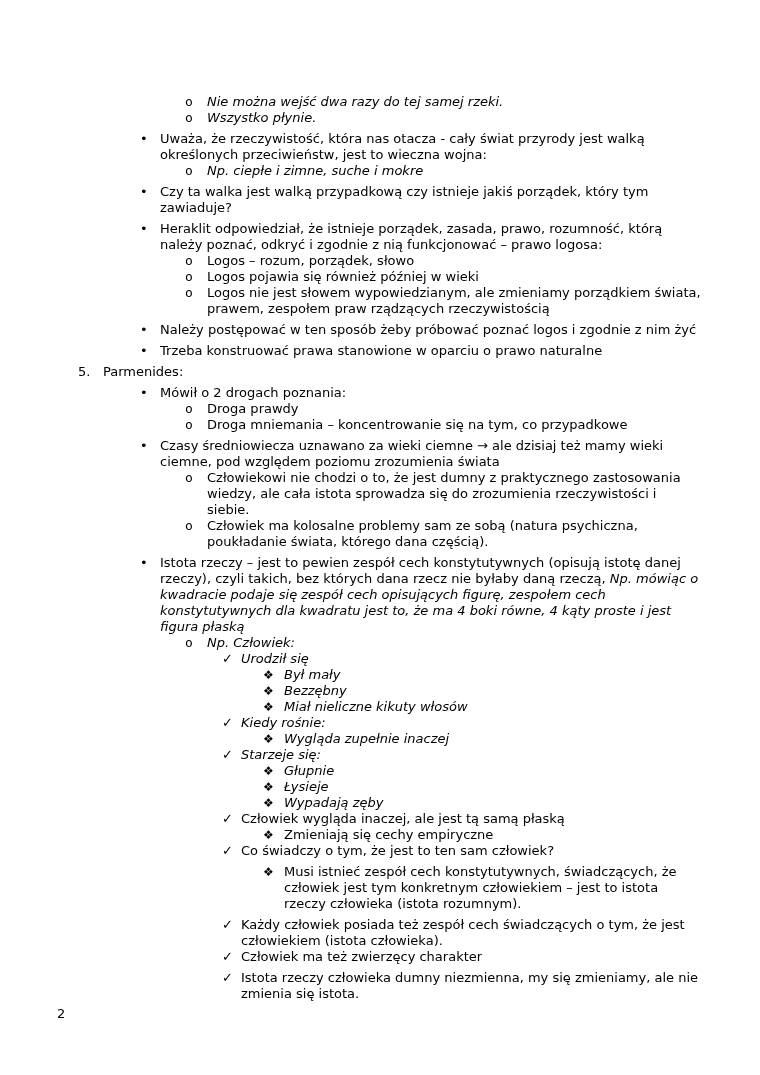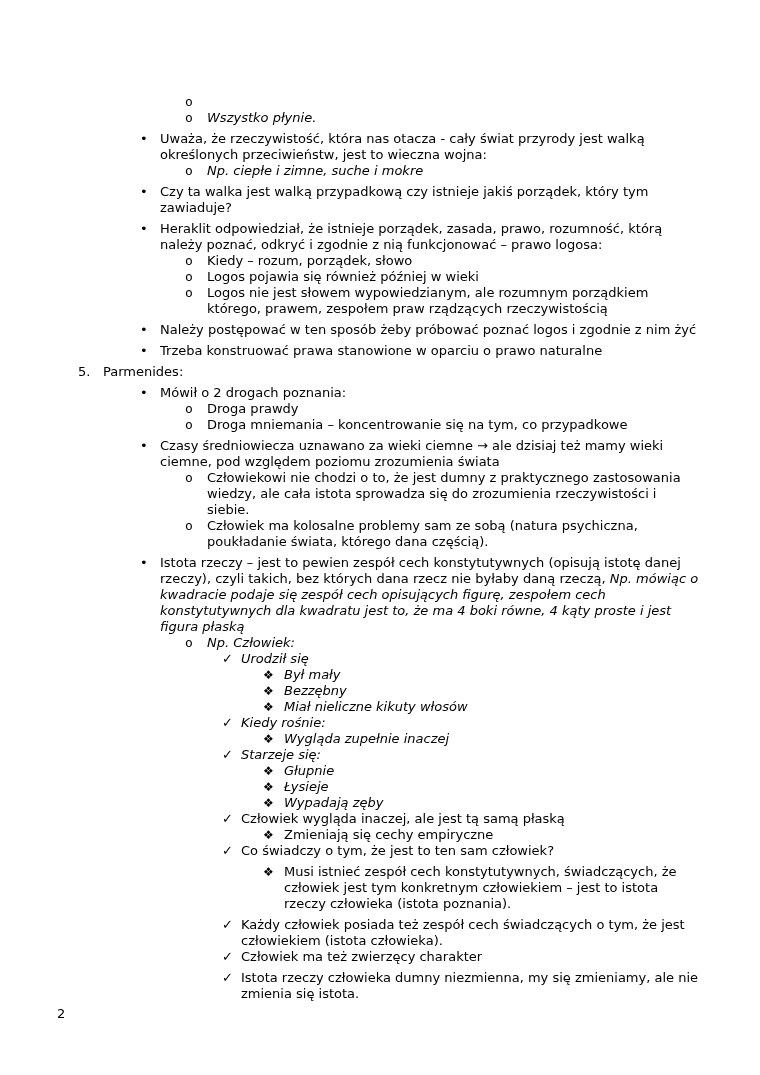--- a/index.html
+++ b/index.html
@@ -55,20 +55,21 @@
     top: 1006px;
   }
 </style>
 </head>
 <body>
 
 <div class="page">
   <div class="content">
       <div class="item lvl-o">
         <span class="marker">o</span>
+        <span class="txt"><span class="i">Nie można wejść dwa razy do tej samej rzeki.</span></span>
       </div>
       <div class="item lvl-o">
         <span class="marker">o</span>
         <span class="txt"><span class="i">Wszystko płynie.</span></span>
       </div>
       <div class="item lvl-bullet sp">
         <span class="marker">•</span>
         <span class="txt"><span>Uważa, że rzeczywistość, która nas otacza - cały świat przyrody jest walką określonych przeciwieństw, jest to wieczna wojna:</span></span>
       </div>
       <div class="item lvl-o">
@@ -78,29 +79,29 @@
       <div class="item lvl-bullet sp">
         <span class="marker">•</span>
         <span class="txt"><span>Czy ta walka jest walką przypadkową czy istnieje jakiś porządek, który tym zawiaduje?</span></span>
       </div>
       <div class="item lvl-bullet sp">
         <span class="marker">•</span>
         <span class="txt"><span>Heraklit odpowiedział, że istnieje porządek, zasada, prawo, rozumność, którą należy poznać, odkryć i zgodnie z nią funkcjonować – </span><span class="b">prawo logosa</span><span>:</span></span>
       </div>
       <div class="item lvl-o">
         <span class="marker">o</span>
-        <span class="txt"><span class="b">Kiedy</span><span> – rozum, porządek, słowo</span></span>
+        <span class="txt"><span class="b">Logos</span><span> – rozum, porządek, słowo</span></span>
       </div>
       <div class="item lvl-o">
         <span class="marker">o</span>
         <span class="txt"><span>Logos pojawia się również później w wieki</span></span>
       </div>
       <div class="item lvl-o">
         <span class="marker">o</span>
-        <span class="txt"><span>Logos nie jest słowem wypowiedzianym, ale rozumnym porządkiem którego, prawem, zespołem praw rządzących rzeczywistością</span></span>
+        <span class="txt"><span>Logos nie jest słowem wypowiedzianym, ale zmieniamy porządkiem świata, prawem, zespołem praw rządzących rzeczywistością</span></span>
       </div>
       <div class="item lvl-bullet sp">
         <span class="marker">•</span>
         <span class="txt"><span>Należy postępować w ten sposób żeby próbować poznać logos i zgodnie z nim żyć</span></span>
       </div>
       <div class="item lvl-bullet sp">
         <span class="marker">•</span>
         <span class="txt"><span>Trzeba konstruować prawa stanowione w oparciu o prawo naturalne</span></span>
       </div>
       <div class="item lvl-num sp">
@@ -186,21 +187,21 @@
       <div class="item lvl-diamond">
         <span class="marker">❖</span>
         <span class="txt"><span>Zmieniają się cechy empiryczne</span></span>
       </div>
       <div class="item lvl-check">
         <span class="marker">✓</span>
         <span class="txt"><span>Co świadczy o tym, że jest to ten sam człowiek?</span></span>
       </div>
       <div class="item lvl-diamond sp">
         <span class="marker">❖</span>
-        <span class="txt"><span>Musi istnieć zespół cech konstytutywnych, świadczących, że człowiek jest tym konkretnym człowiekiem – jest to istota rzeczy człowieka (</span><span class="b">istota poznania</span><span>).</span></span>
+        <span class="txt"><span>Musi istnieć zespół cech konstytutywnych, świadczących, że człowiek jest tym konkretnym człowiekiem – jest to istota rzeczy człowieka (</span><span class="b">istota rozumnym</span><span>).</span></span>
       </div>
       <div class="item lvl-check sp">
         <span class="marker">✓</span>
         <span class="txt"><span>Każdy człowiek posiada też zespół cech świadczących o tym, że jest człowiekiem (istota człowieka).</span></span>
       </div>
       <div class="item lvl-check">
         <span class="marker">✓</span>
         <span class="txt"><span>Człowiek ma też zwierzęcy charakter</span></span>
       </div>
       <div class="item lvl-check sp">

